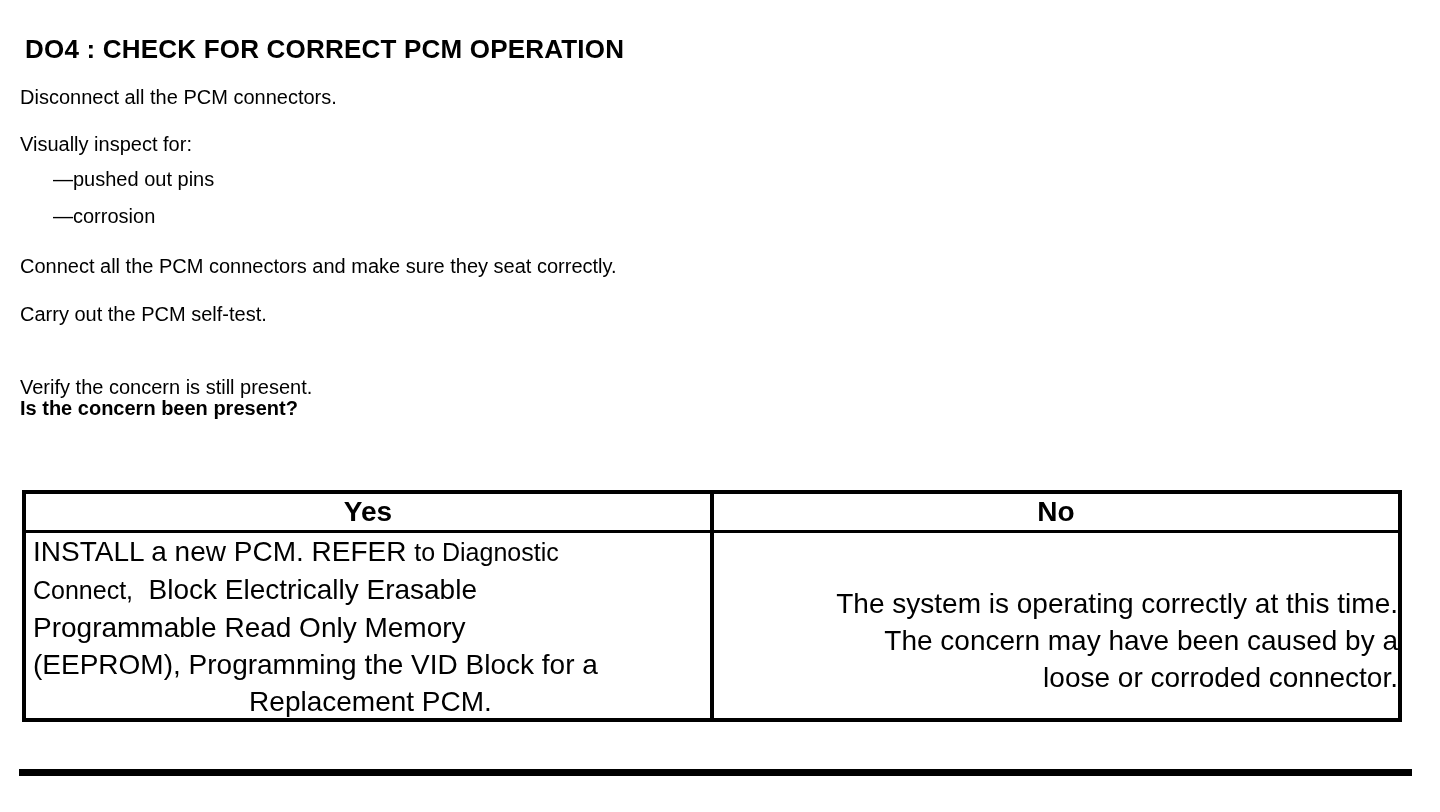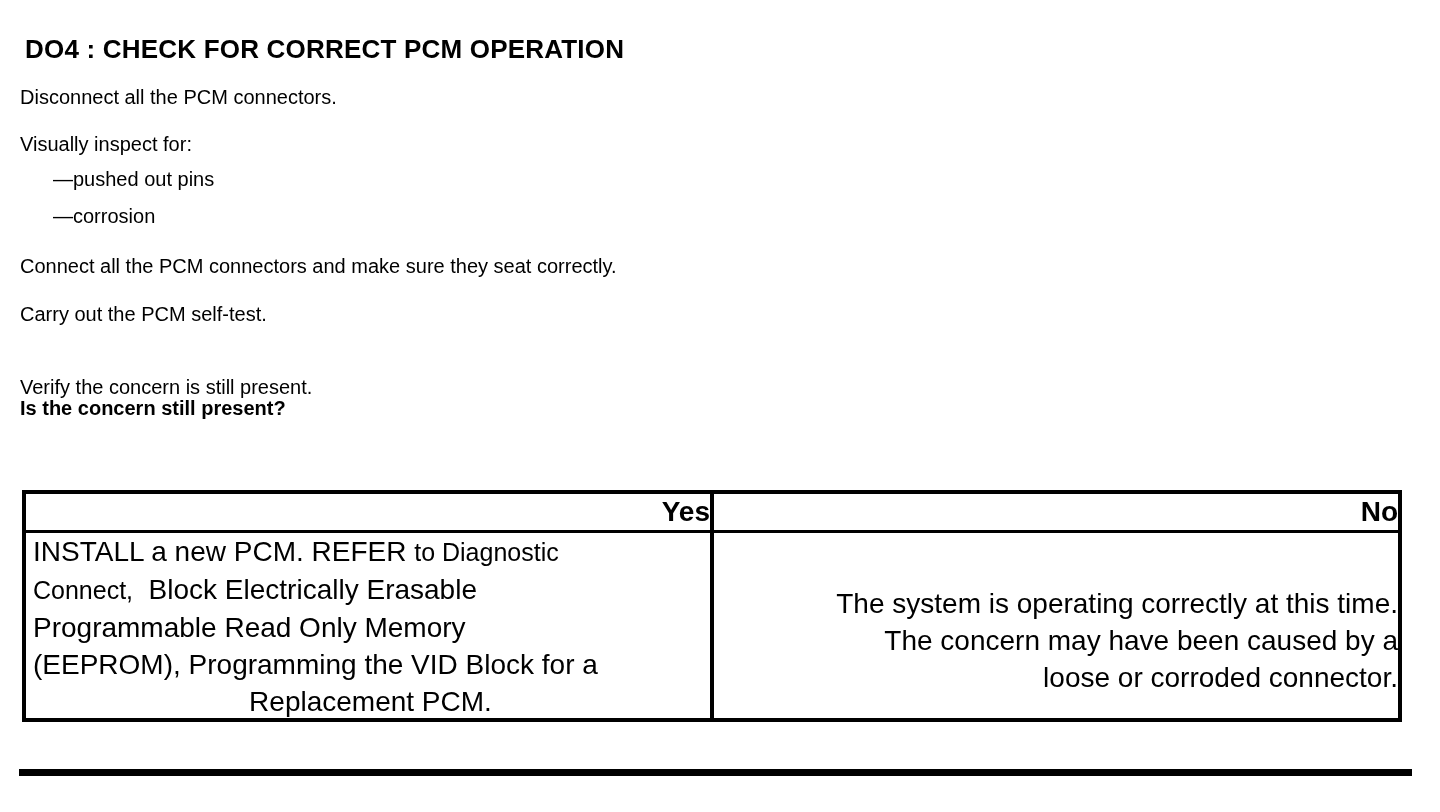--- a/index.html
+++ b/index.html
@@ -71,21 +71,21 @@
     height: 3px;
     background: #000000;
   }
   .th {
     position: absolute;
     top: 0;
     height: 36px;
     font-size: 28px;
     font-weight: bold;
     line-height: 36px;
-    text-align: right;
+    text-align: center;
   }
   .th.yes { left: 0; width: 684px; }
   .th.no  { left: 688px; width: 684px; }
   .td {
     position: absolute;
     top: 39px;
     height: 214px;
     font-size: 28px;
     line-height: 37px;
     box-sizing: border-box;
@@ -125,21 +125,21 @@
 
   <div class="doc-heading">DO4 : CHECK FOR CORRECT PCM OPERATION</div>
 
   <div class="step p1">Disconnect all the PCM connectors.</div>
   <div class="step p2">Visually inspect for:</div>
   <div class="step indent l1">—pushed out pins</div>
   <div class="step indent l2">—corrosion</div>
   <div class="step p3">Connect all the PCM connectors and make sure they seat correctly.</div>
   <div class="step p4">Carry out the PCM self-test.</div>
   <div class="step p5">Verify the concern is still present.</div>
-  <div class="step q bold">Is the concern still present?</div>
+  <div class="step q bold">Is the concern been present?</div>
 
   <div class="result-table">
     <div class="v-divider"></div>
     <div class="h-divider"></div>
 
     <div class="th yes">Yes</div>
     <div class="th no">No</div>
 
     <div class="td yes">
       <div class="cell-line"><span>INSTALL a new PCM. REFER </span><span class="ref-small">to Diagnostic</span></div>

